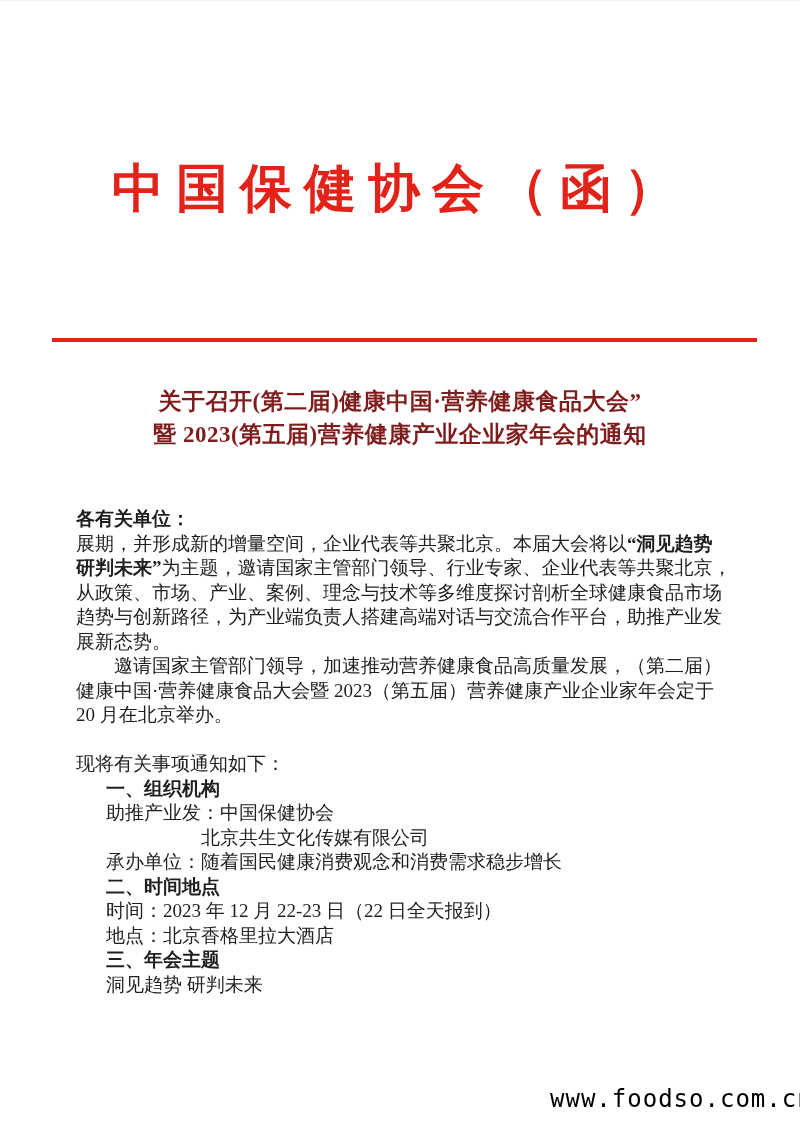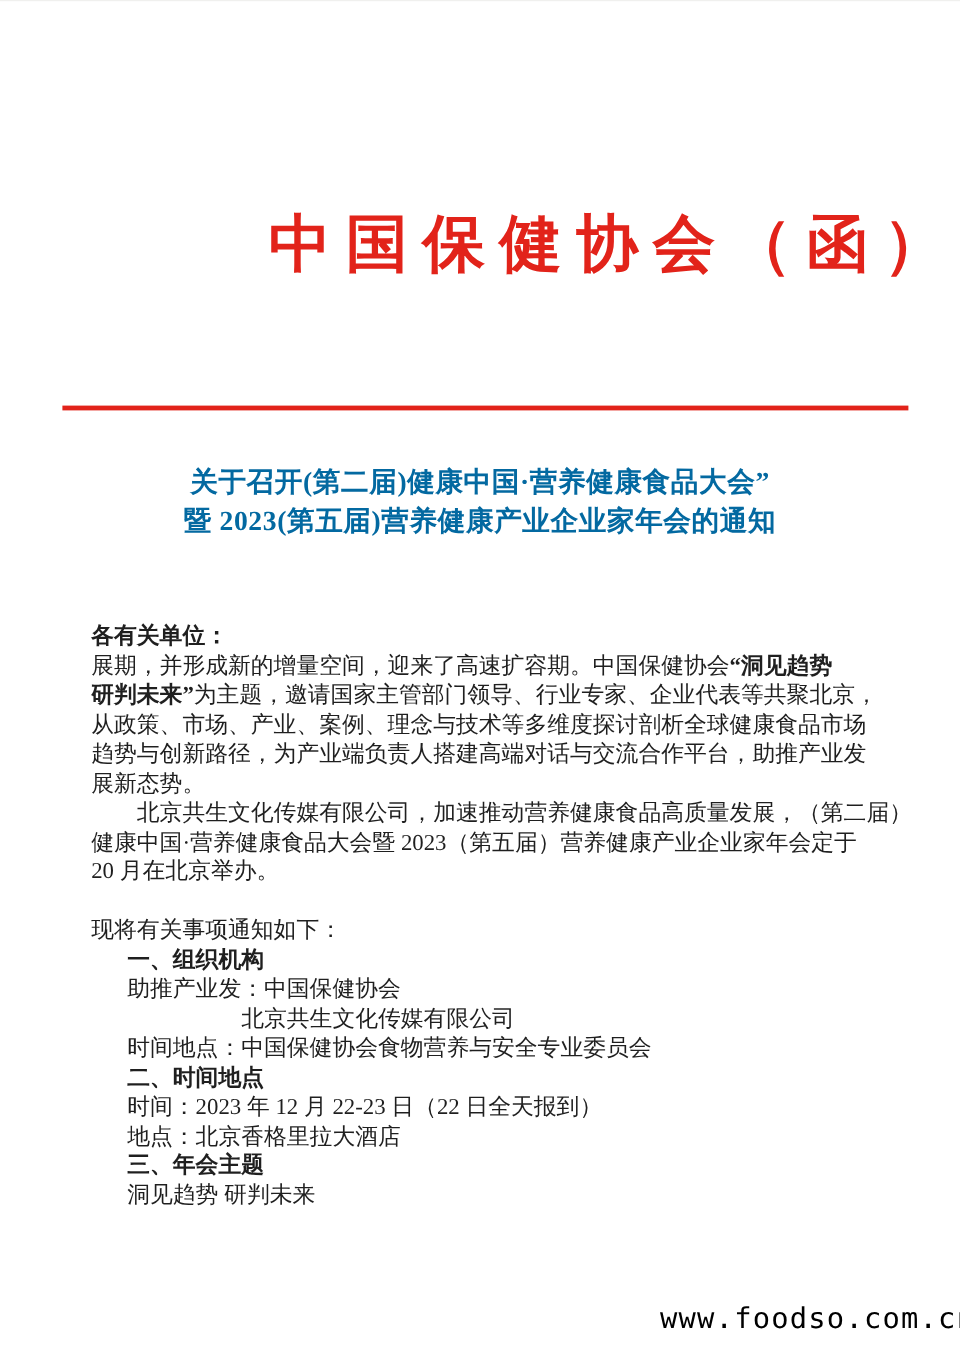--- a/index.html
+++ b/index.html
@@ -8,24 +8,24 @@
     width: 800px;
     height: 1130px;
     background: #ffffff;
     font-family: "Liberation Serif", "DejaVu Serif", serif;
     color: #1c1c1c;
     overflow: hidden;
     border-top: 1px solid #f0f0ee;
   }
   .letterhead {
     position: absolute;
-    top: 174px;
+    top: 158px;
     left: 0;
     width: 100%;
-    text-align: right;
+    text-align: center;
     font-weight: bold;
     font-size: 52px;
     line-height: 60px;
     letter-spacing: 12px;
     white-space: nowrap;
   }
   .rule {
     position: absolute;
     top: 337px;
     left: 52px;
@@ -35,25 +35,25 @@
   .doc-title {
     position: absolute;
     top: 384px;
     left: 0;
     width: 100%;
     text-align: center;
     font-weight: bold;
     font-size: 23px;
     line-height: 33px;
     letter-spacing: 0.5px;
-    color: #0369a1;
+    color: #7f1d1d;
   }
   .body-text {
     position: absolute;
-    top: 518px;
+    top: 506px;
     left: 76px;
     width: 668px;
     font-size: 19px;
     line-height: 24.5px;
     color: #1f1f1f;
   }
   .line { white-space: nowrap; }
   .line .b { font-weight: bold; }
   .indent-1 { padding-left: 30px; }
   .blank { visibility: hidden; }
@@ -77,34 +77,34 @@
 
   <div class="rule" style="background-color: rgb(226, 35, 26);"></div>
 
   <div class="doc-title">
     <div>关于召开(第二届)健康中国·营养健康食品大会”</div>
     <div>暨 2023(第五届)营养健康产业企业家年会的通知</div>
   </div>
 
   <div class="body-text">
       <div class="line indent-0"><span class="b">各有关单位：</span></div>
-      <div class="line indent-0"><span>展期，并形成新的增量空间，迎来了高速扩容期。中国保健协会</span><span class="b">“洞见趋势</span></div>
+      <div class="line indent-0"><span>展期，并形成新的增量空间，企业代表等共聚北京。本届大会将以</span><span class="b">“洞见趋势</span></div>
       <div class="line indent-0"><span class="b">研判未来”</span><span>为主题，邀请国家主管部门领导、行业专家、企业代表等共聚北京，</span></div>
       <div class="line indent-0"><span>从政策、市场、产业、案例、理念与技术等多维度探讨剖析全球健康食品市场</span></div>
       <div class="line indent-0"><span>趋势与创新路径，为产业端负责人搭建高端对话与交流合作平台，助推产业发</span></div>
       <div class="line indent-0"><span>展新态势。</span></div>
-      <div class="line indent-0"><span>　　北京共生文化传媒有限公司，加速推动营养健康食品高质量发展，（第二届）</span></div>
+      <div class="line indent-0"><span>　　邀请国家主管部门领导，加速推动营养健康食品高质量发展，（第二届）</span></div>
       <div class="line indent-0"><span>健康中国·营养健康食品大会暨 2023（第五届）营养健康产业企业家年会定于</span></div>
       <div class="line indent-0"><span>20 月在北京举办。</span></div>
       <div class="line indent-0 blank">&nbsp;</div>
       <div class="line indent-0"><span>现将有关事项通知如下：</span></div>
       <div class="line indent-1"><span class="b">一、组织机构</span></div>
       <div class="line indent-1"><span>助推产业发：中国保健协会</span></div>
       <div class="line indent-1"><span>　　　　　北京共生文化传媒有限公司</span></div>
-      <div class="line indent-1"><span>时间地点：中国保健协会食物营养与安全专业委员会</span></div>
+      <div class="line indent-1"><span>承办单位：随着国民健康消费观念和消费需求稳步增长</span></div>
       <div class="line indent-1"><span class="b">二、时间地点</span></div>
       <div class="line indent-1"><span>时间：2023 年 12 月 22-23 日（22 日全天报到）</span></div>
       <div class="line indent-1"><span>地点：北京香格里拉大酒店</span></div>
       <div class="line indent-1"><span class="b">三、年会主题</span></div>
       <div class="line indent-1"><span>洞见趋势 研判未来</span></div>
     </div>
 
   <div class="watermark">www.foodso.com.cn</div>
 
 </div>

